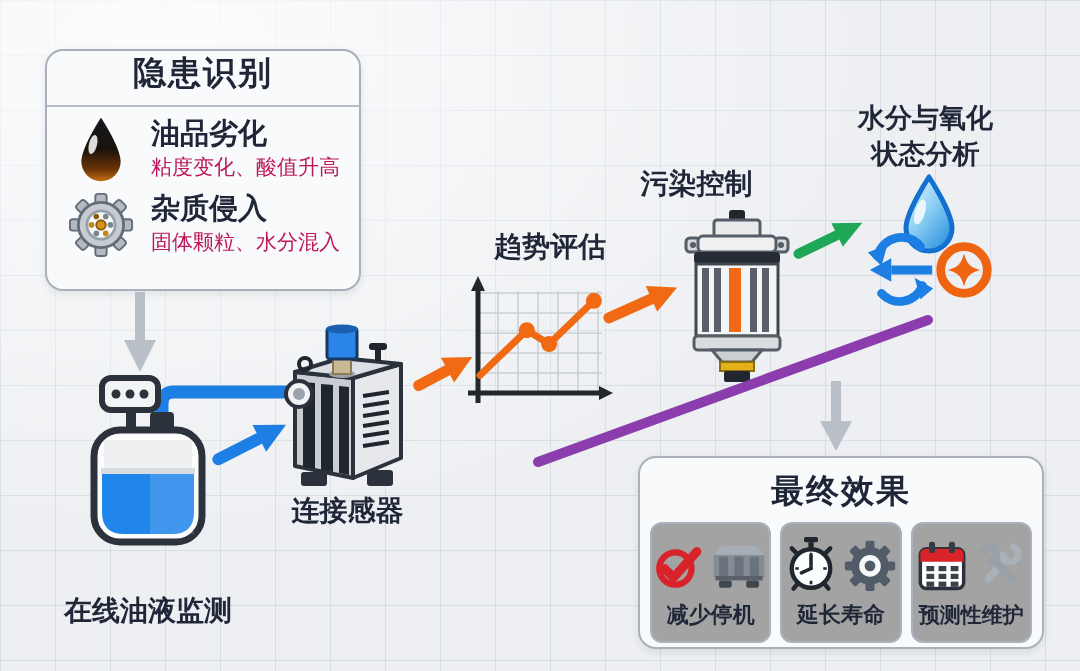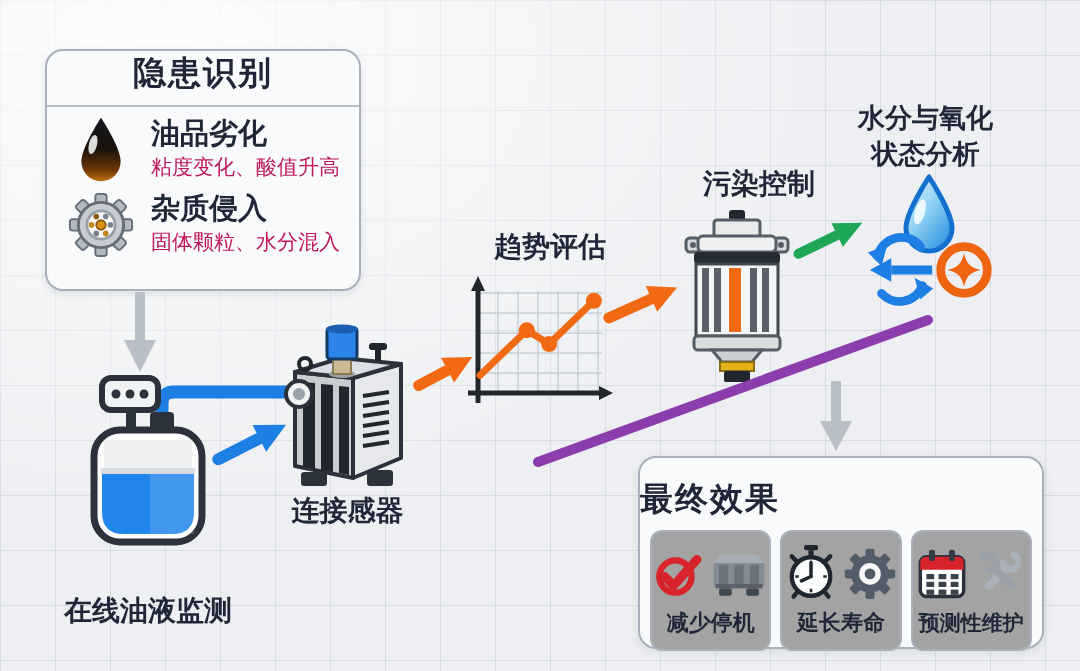--- a/index.html
+++ b/index.html
@@ -22,21 +22,21 @@
   .navy{color:#1e2637;}
   .panel-title{font-size:33px;font-weight:bold;text-align:center;letter-spacing:2px;}
   .hazard-header{height:54px;display:flex;align-items:flex-start;justify-content:center;border-bottom:2px solid #b7bdc7;}
   .hazard-rows{padding:8px 14px 6px 18px;display:flex;flex-direction:column;gap:6px;justify-content:space-between;}
   .hazard-row{display:flex;align-items:center;gap:14px;}
   .hazard-icon{width:72px;display:flex;justify-content:center;flex:0 0 72px;}
   .hazard-title{font-size:29px;font-weight:bold;line-height:1.15;}
   .hazard-sub{font-size:21px;font-weight:400;color:#be185d;margin-top:2px;white-space:nowrap;}
   .node-label{font-size:28px;font-weight:bold;text-align:center;white-space:nowrap;}
   .analysis-label{font-size:27px;font-weight:bold;text-align:center;line-height:1.35;}
-  .results-header{height:52px;display:flex;align-items:flex-end;padding-top:12px;}
+  .results-header{height:52px;display:flex;align-items:flex-end;justify-content:center;padding-top:4px;}
   .results-cards{display:flex;gap:9px;padding:8px 10px 0 10px;justify-content:center;}
   .result-card{
     width:119px;height:117px;background:#a3a3a3;border:2px solid #aab1bc;border-radius:12px;
     display:flex;flex-direction:column;align-items:center;justify-content:center;gap:6px;
   }
   .card-icons{display:flex;align-items:center;gap:5px;height:58px;}
   .card-label{font-size:22px;font-weight:bold;white-space:nowrap;}
 </style>
 </head>
 <body>
@@ -184,21 +184,21 @@
       </g>
   </svg>
 
   <svg class="abs" style="left:598px;top:278px;" width="100" height="52" viewBox="0 0 100 52">
     <g transform="translate(6,42) rotate(-24)" fill="#f16a13">
       <rect x="0" y="-5.5" width="56" height="11" rx="5"></rect>
       <polygon points="52,-14 80,0 52,14"></polygon>
     </g>
   </svg>
 
-  <div class="abs node-label navy" style="left:650px;top:165px;width:165px;text-align:right;">污染控制</div>
+  <div class="abs node-label navy" style="left:614px;top:165px;width:165px;">污染控制</div>
   <svg class="abs" style="left:682px;top:210px;" width="110" height="172" viewBox="0 0 110 172">
     <rect x="47" y="0" width="16" height="12" rx="3" fill="#20262e"></rect>
     <rect x="32" y="10" width="46" height="18" rx="3" fill="#e8eaec" stroke="#555e66" stroke-width="3"></rect>
     <rect x="4" y="28" width="14" height="14" rx="4" fill="#d6d9dd" stroke="#555e66" stroke-width="3"></rect>
     <rect x="92" y="28" width="14" height="14" rx="4" fill="#d6d9dd" stroke="#555e66" stroke-width="3"></rect>
     <circle cx="11" cy="35" r="3" fill="#555e66"></circle>
       <circle cx="99" cy="35" r="3" fill="#555e66"></circle>
     <rect x="16" y="26" width="78" height="16" rx="5" fill="#eff0f2" stroke="#555e66" stroke-width="3"></rect>
     <rect x="12" y="42" width="86" height="12" rx="4" fill="#262c33"></rect>
     <rect x="14" y="54" width="82" height="72" fill="#f4f5f6" stroke="#40474f" stroke-width="3"></rect>

